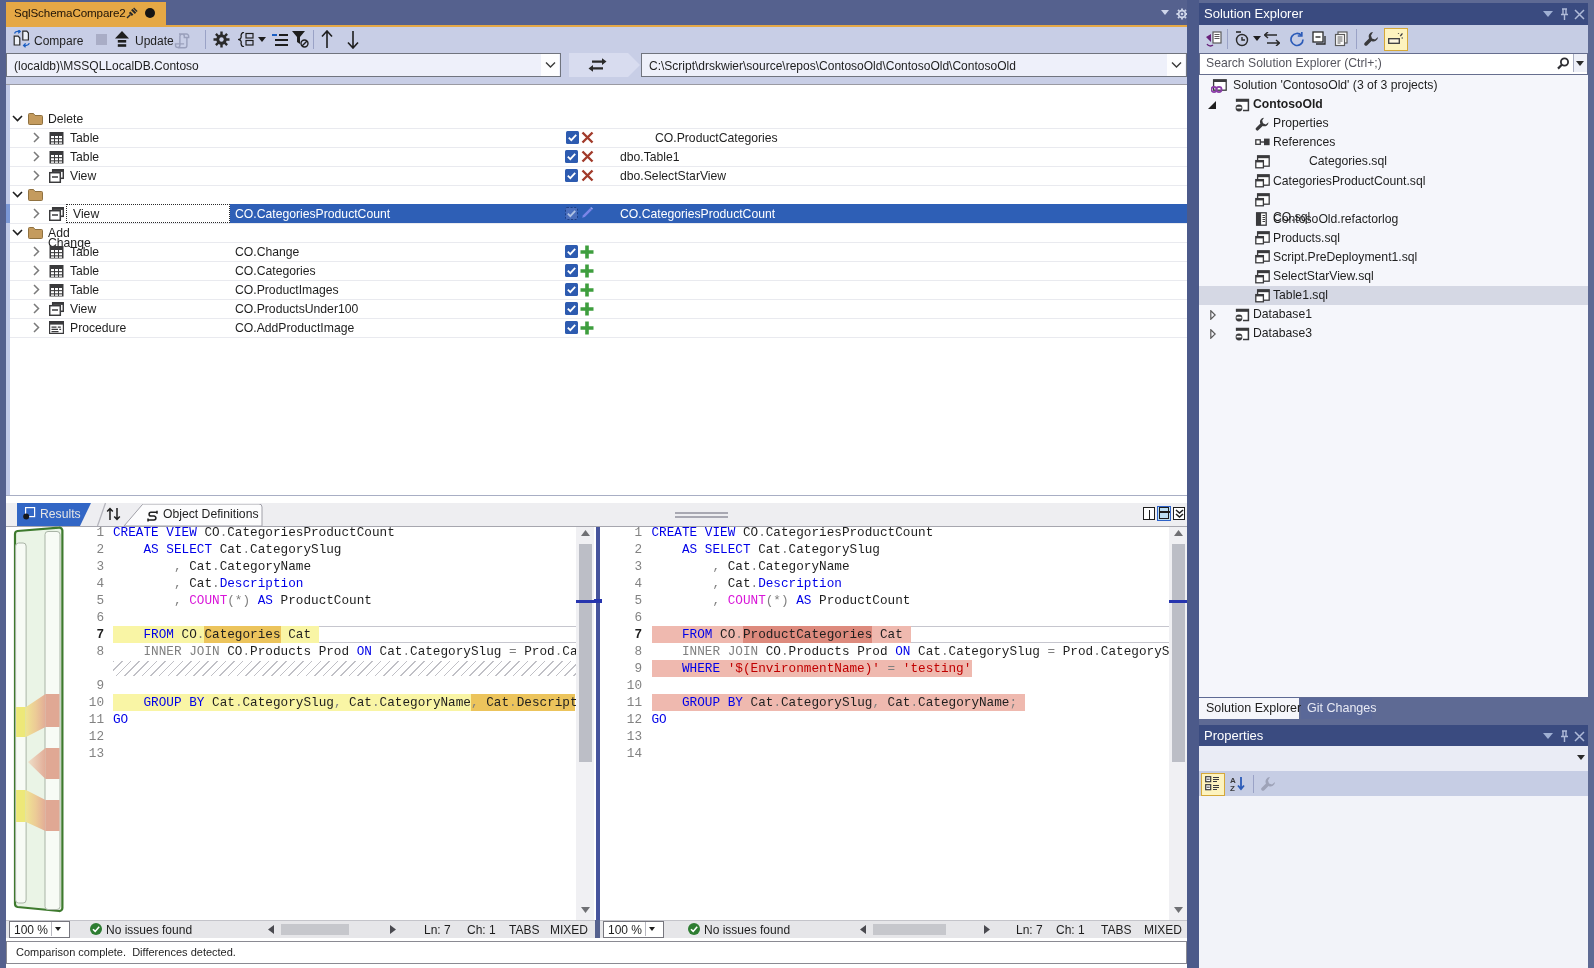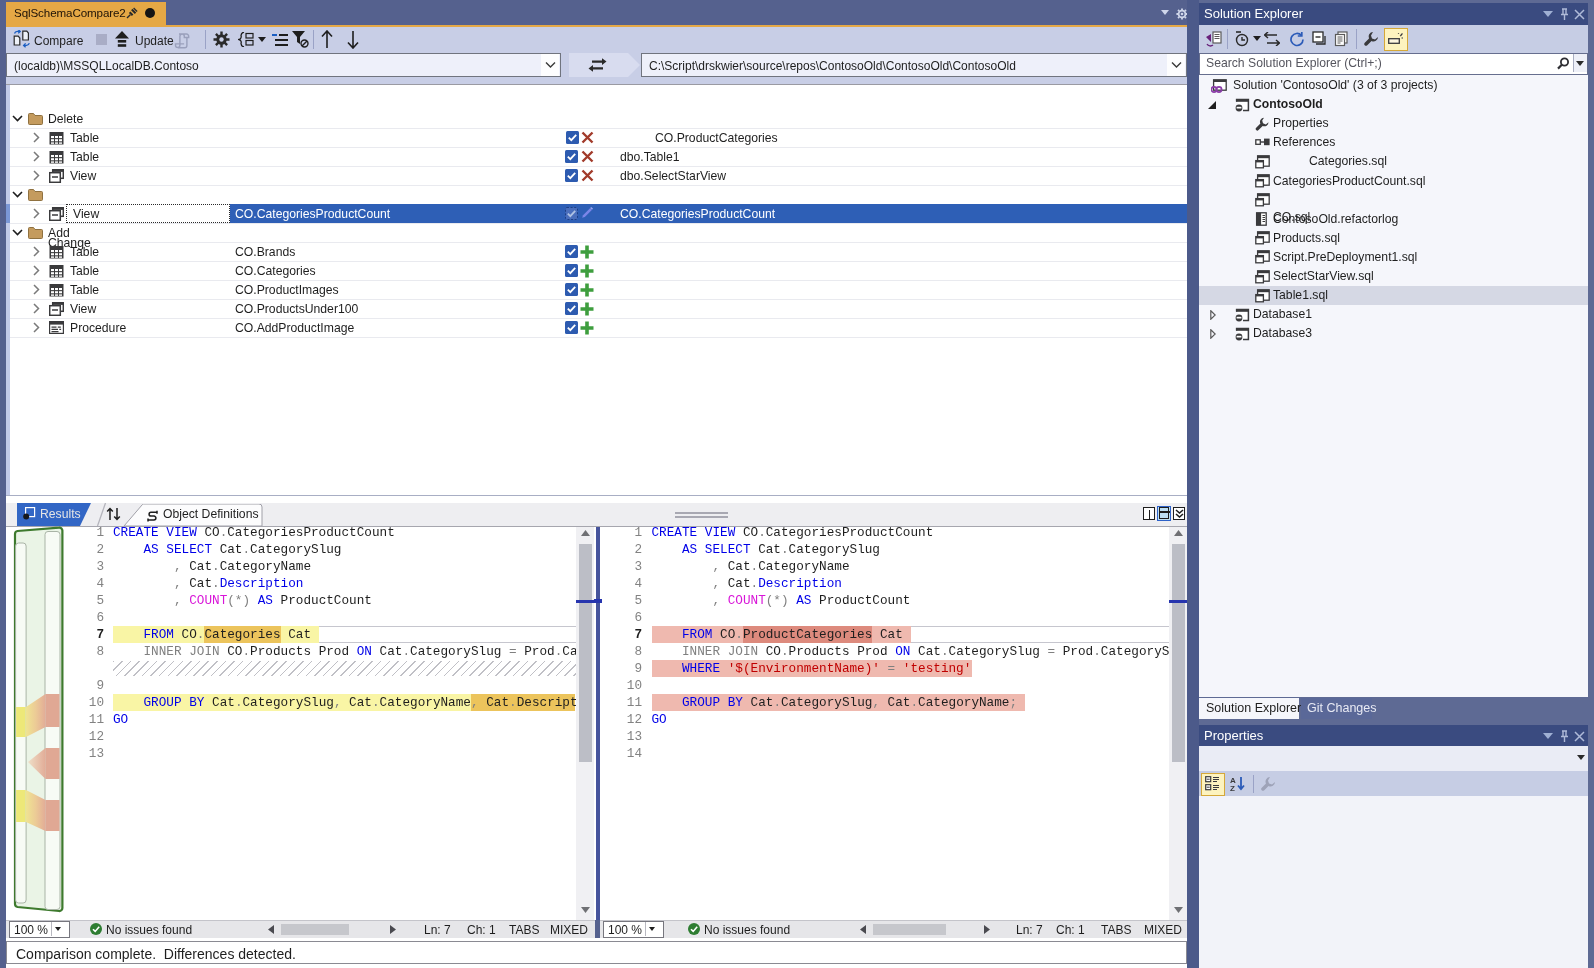--- a/index.html
+++ b/index.html
@@ -245,21 +245,21 @@
           <rect x="10" y="5" width="3" height="2.1"></rect>
 <rect x="2" y="8.2" width="3" height="2.1"></rect>
           <rect x="6" y="8.2" width="3" height="2.1"></rect>
           <rect x="10" y="8.2" width="3" height="2.1"></rect>
 <rect x="2" y="11.4" width="3" height="1.4"></rect>
           <rect x="6" y="11.4" width="3" height="1.4"></rect>
           <rect x="10" y="11.4" width="3" height="1.4"></rect>
 </g>
 </svg>
 <div class="abs" style="left:70px;top:245px;">Table</div>
-<div class="abs" style="left:235px;top:245px;">CO.Brands</div>
+<div class="abs" style="left:235px;top:245px;">CO.Change</div>
 <svg class="abs" style="left:565px;top:245px;" width="13" height="13" viewBox="0 0 13 13">
 <rect x="0" y="0" width="13" height="13" rx="1.5" fill="#2D5BB0"></rect>
 <path d="M2.8,6.7 L5.3,9.2 L10.2,3.8" stroke="#fff" stroke-width="1.8" fill="none"></path>
 </svg>
 <svg class="abs" style="left:580px;top:244.5px;" width="14" height="14" viewBox="0 0 14 14">
 <path d="M7,0.5 V13.5 M0.5,7 H13.5" stroke="#3E9E3E" stroke-width="3.6" fill="none"></path>
 </svg>
 <svg class="abs" style="left:33px;top:265px;" width="7" height="11" viewBox="0 0 7 11">
         <path d="M1,1 L5.5,5.5 L1,10" stroke="#7A7A7A" stroke-width="1.5" fill="none"></path>
       </svg>
@@ -555,21 +555,21 @@
         <path d="M0,0 L6,4.5 L0,9 Z" fill="#4A4A50"></path>
       </svg>
 <div class="abs" style="left:1016px;top:923px;font-size:12px;">Ln: 7</div>
 <div class="abs" style="left:1056px;top:923px;font-size:12px;">Ch: 1</div>
 <div class="abs" style="left:1101px;top:923px;font-size:12px;">TABS</div>
 <div class="abs" style="left:1144px;top:923px;font-size:12px;">MIXED</div>
 </div>
 
   <div class="abs" style="left:0;top:938px;width:1187px;height:30px;background:#FFFFFF;"></div>
   <div class="abs" style="left:6px;top:941px;width:1179px;height:21px;background:#FFFFFF;border:1px solid #8A8A92;"></div>
-  <div class="abs" style="left:16px;top:946px;font-size:14px;">Comparison complete.&nbsp; Differences detected.</div>
+  <div class="abs" style="left:16px;top:946px;font-size:11px;">Comparison complete.&nbsp; Differences detected.</div>
 
   <div class="abs" style="left:0;top:0;width:6px;height:968px;background:#55618E;"></div>
 
   <div class="abs" style="left:1187px;top:0;width:407px;height:968px;background:#5E6A94;"></div>
   <div class="abs" style="left:1187px;top:0;width:12px;height:968px;background:#4C5A8A;"></div>
   <div class="abs" id="rightpanel" style="left:0;top:0;">
 <div class="abs" style="left:1199px;top:3px;width:389px;height:22px;background:#3A4B80;"></div>
 <div class="abs" style="left:1204px;top:6px;color:#FFFFFF;font-size:13px;">Solution Explorer</div>
 <div class="abs" style="left:1543px;top:11px;width:0;height:0;border-left:5px solid transparent;border-right:5px solid transparent;border-top:6px solid #9FB0D4;"></div>
 <svg class="abs" style="left:1559px;top:8px;" width="11" height="13" viewBox="0 0 11 13">

